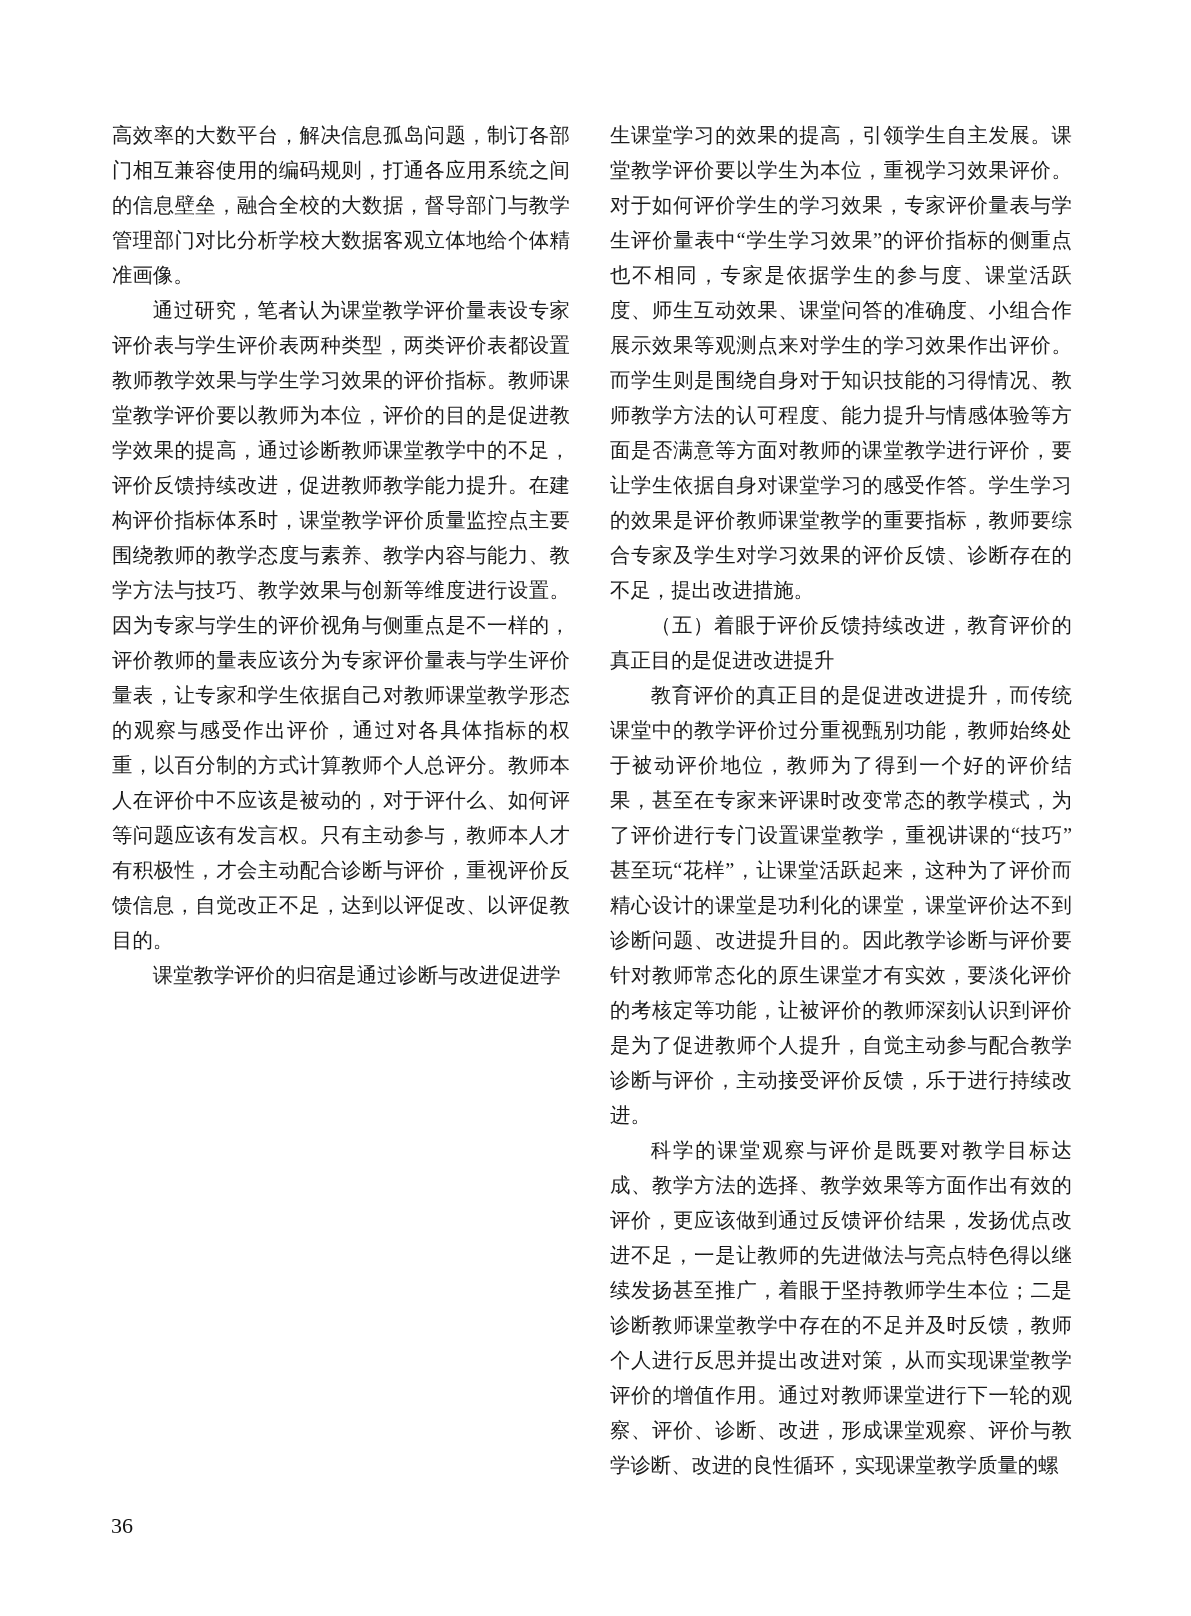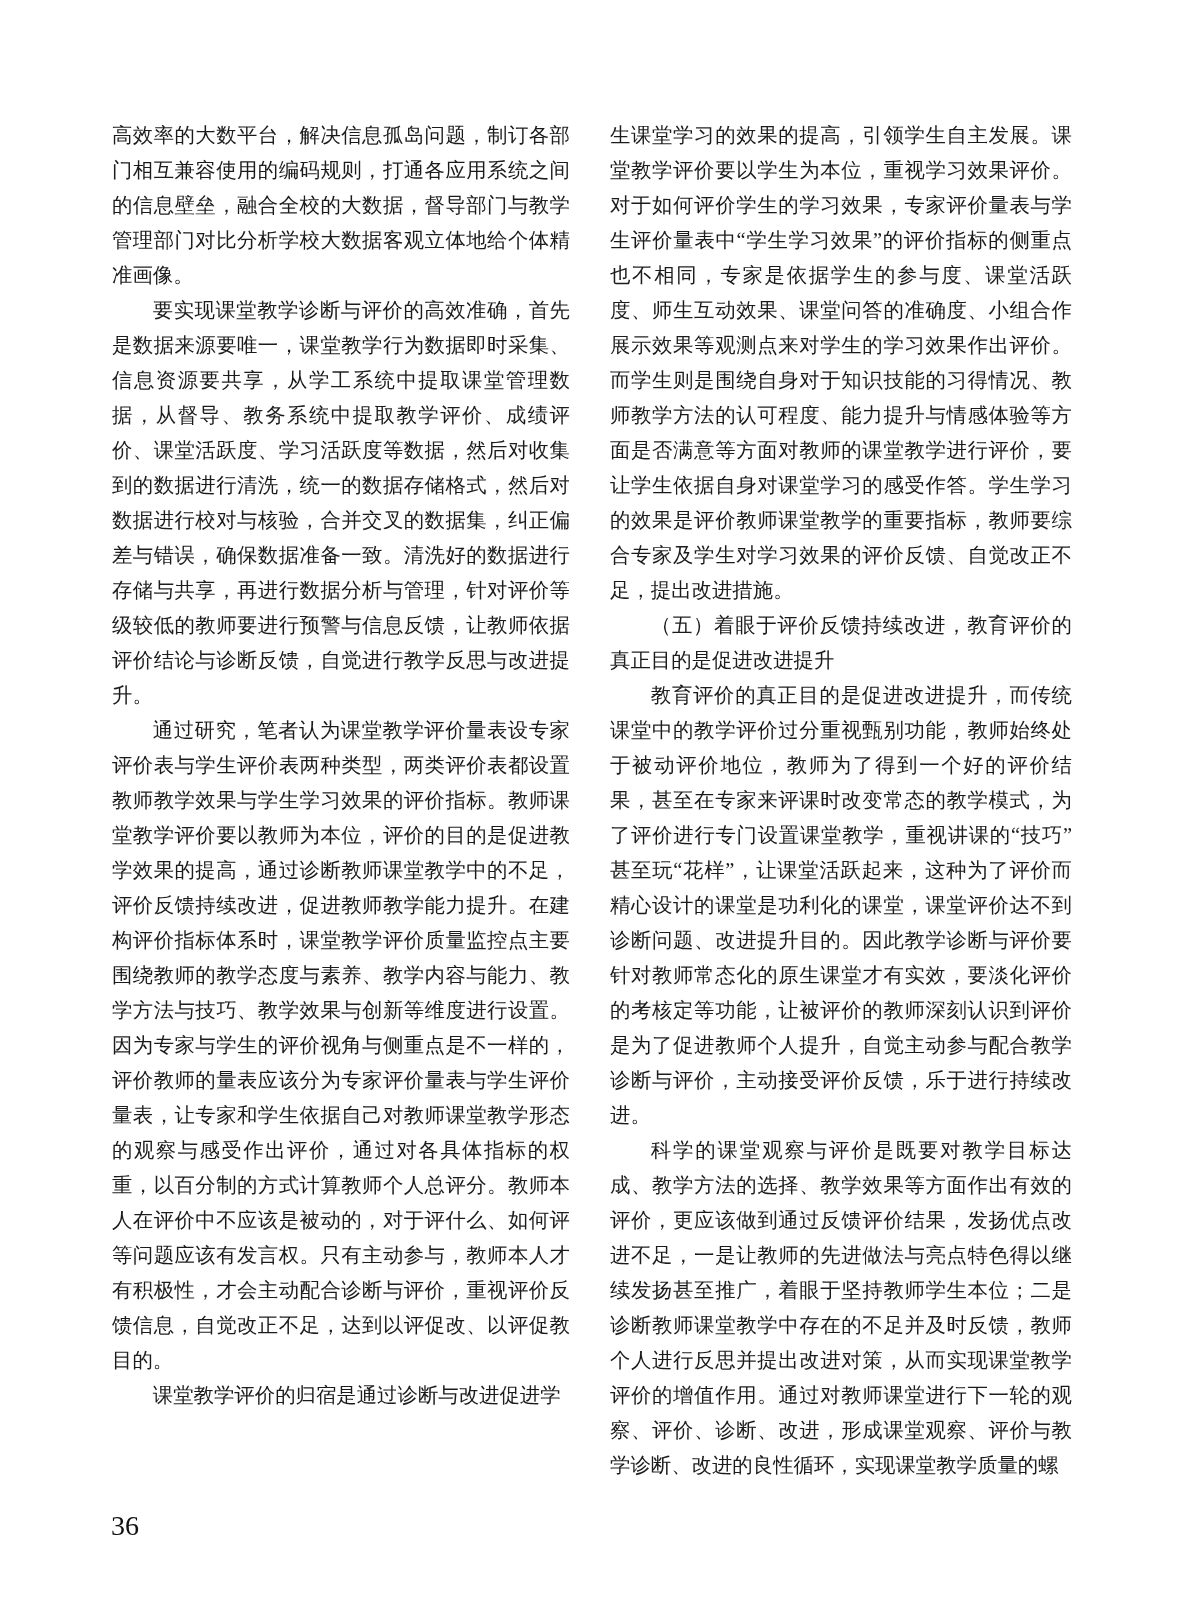--- a/index.html
+++ b/index.html
@@ -29,36 +29,35 @@
   .column.right { left: 610px; width: 462px; }
   p.para {
     margin: 0;
     padding: 0;
   }
   p.para.indent { text-indent: 2em; }
   .page-number {
     position: absolute;
     left: 111px;
     top: 1506px;
-    font-size: 28px;
+    font-size: 22px;
     line-height: 40px;
     color: #111111;
     font-family: "Liberation Serif", "DejaVu Serif", serif;
   }
 </style>
 </head>
 <body>
 
 <div class="page">
   <div class="column left">
       <p class="para">高效率的大数平台，解决信息孤岛问题，制订各部门相互兼容使用的编码规则，打通各应用系统之间的信息壁垒，融合全校的大数据，督导部门与教学管理部门对比分析学校大数据客观立体地给个体精准画像。</p>
-      <p class="para indent">要实现课堂教学诊断与评价的高效准确，首先是数据来源要唯一，课堂教学行为数据即时采集、信息资源要共享，从学工系统中提取课堂管理数据，从督导、教务系统中提取教学评价、成绩评价、课堂活跃度、学习活跃度等数据，然后对收集到的数据进行清洗，统一的数据存储格式，然后对数据进行校对与核验，合并交叉的数据集，纠正偏差与错误，确保数据准备一致。清洗好的数据进行存储与共享，再进行数据分析与管理，针对评价等级较低的教师要进行预警与信息反馈，让教师依据评价结论与诊断反馈，自觉进行教学反思与改进提升。</p>
       <p class="para indent">通过研究，笔者认为课堂教学评价量表设专家评价表与学生评价表两种类型，两类评价表都设置教师教学效果与学生学习效果的评价指标。教师课堂教学评价要以教师为本位，评价的目的是促进教学效果的提高，通过诊断教师课堂教学中的不足，评价反馈持续改进，促进教师教学能力提升。在建构评价指标体系时，课堂教学评价质量监控点主要围绕教师的教学态度与素养、教学内容与能力、教学方法与技巧、教学效果与创新等维度进行设置。因为专家与学生的评价视角与侧重点是不一样的，评价教师的量表应该分为专家评价量表与学生评价量表，让专家和学生依据自己对教师课堂教学形态的观察与感受作出评价，通过对各具体指标的权重，以百分制的方式计算教师个人总评分。教师本人在评价中不应该是被动的，对于评什么、如何评等问题应该有发言权。只有主动参与，教师本人才有积极性，才会主动配合诊断与评价，重视评价反馈信息，自觉改正不足，达到以评促改、以评促教目的。</p>
       <p class="para indent">课堂教学评价的归宿是通过诊断与改进促进学</p>
     </div>
   <div class="column right">
-      <p class="para">生课堂学习的效果的提高，引领学生自主发展。课堂教学评价要以学生为本位，重视学习效果评价。对于如何评价学生的学习效果，专家评价量表与学生评价量表中“学生学习效果”的评价指标的侧重点也不相同，专家是依据学生的参与度、课堂活跃度、师生互动效果、课堂问答的准确度、小组合作展示效果等观测点来对学生的学习效果作出评价。而学生则是围绕自身对于知识技能的习得情况、教师教学方法的认可程度、能力提升与情感体验等方面是否满意等方面对教师的课堂教学进行评价，要让学生依据自身对课堂学习的感受作答。学生学习的效果是评价教师课堂教学的重要指标，教师要综合专家及学生对学习效果的评价反馈、自觉改正不足，提出改进措施。</p>
+      <p class="para">生课堂学习的效果的提高，引领学生自主发展。课堂教学评价要以学生为本位，重视学习效果评价。对于如何评价学生的学习效果，专家评价量表与学生评价量表中“学生学习效果”的评价指标的侧重点也不相同，专家是依据学生的参与度、课堂活跃度、师生互动效果、课堂问答的准确度、小组合作展示效果等观测点来对学生的学习效果作出评价。而学生则是围绕自身对于知识技能的习得情况、教师教学方法的认可程度、能力提升与情感体验等方面是否满意等方面对教师的课堂教学进行评价，要让学生依据自身对课堂学习的感受作答。学生学习的效果是评价教师课堂教学的重要指标，教师要综合专家及学生对学习效果的评价反馈、诊断存在的不足，提出改进措施。</p>
       <p class="para indent">（五）着眼于评价反馈持续改进，教育评价的真正目的是促进改进提升</p>
       <p class="para indent">教育评价的真正目的是促进改进提升，而传统课堂中的教学评价过分重视甄别功能，教师始终处于被动评价地位，教师为了得到一个好的评价结果，甚至在专家来评课时改变常态的教学模式，为了评价进行专门设置课堂教学，重视讲课的“技巧”甚至玩“花样”，让课堂活跃起来，这种为了评价而精心设计的课堂是功利化的课堂，课堂评价达不到诊断问题、改进提升目的。因此教学诊断与评价要针对教师常态化的原生课堂才有实效，要淡化评价的考核定等功能，让被评价的教师深刻认识到评价是为了促进教师个人提升，自觉主动参与配合教学诊断与评价，主动接受评价反馈，乐于进行持续改进。</p>
       <p class="para indent">科学的课堂观察与评价是既要对教学目标达成、教学方法的选择、教学效果等方面作出有效的评价，更应该做到通过反馈评价结果，发扬优点改进不足，一是让教师的先进做法与亮点特色得以继续发扬甚至推广，着眼于坚持教师学生本位；二是诊断教师课堂教学中存在的不足并及时反馈，教师个人进行反思并提出改进对策，从而实现课堂教学评价的增值作用。通过对教师课堂进行下一轮的观察、评价、诊断、改进，形成课堂观察、评价与教学诊断、改进的良性循环，实现课堂教学质量的螺</p>
     </div>
   <div class="page-number">36</div>
 </div>
 
 </body></html>

